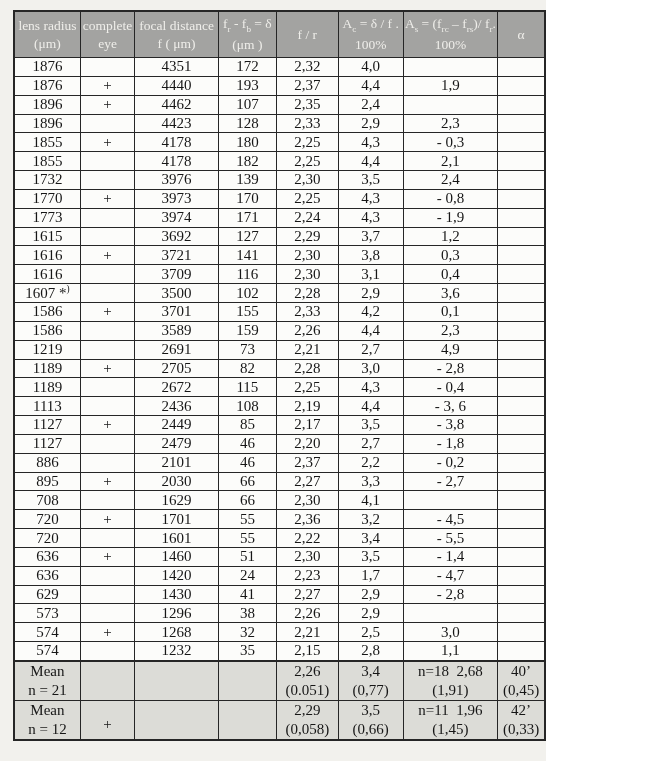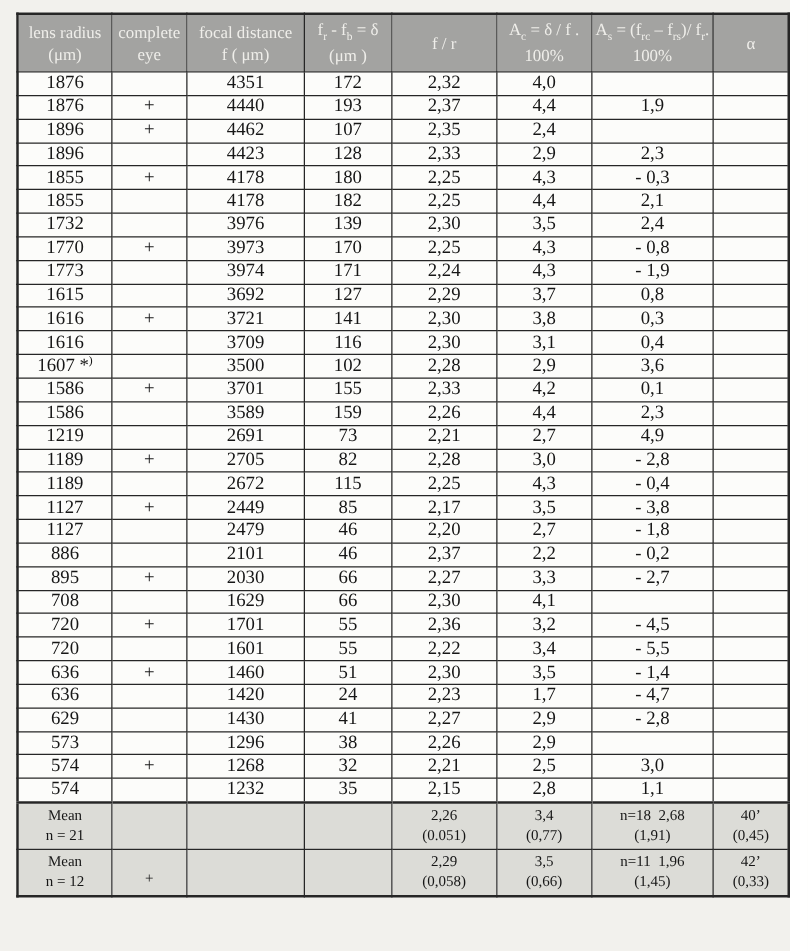--- a/index.html
+++ b/index.html
@@ -7,21 +7,21 @@
     --header-bg:#a3a3a1;
     --header-text:#efeeea;
     --summary-bg:#dcdcd7;
     --border:#262626;
     --cell-bg:#fcfcfa;
     --text:#161616;
   }
   html,body{margin:0;padding:0;}
   body{width:646px;height:761px;overflow:hidden;}
   .page{
-    position:relative;width:632px;height:761px;
+    position:relative;width:546px;height:761px;
     background:var(--page-bg);
     font-family:"Liberation Serif", serif;
     color:var(--text);
   }
   table.scan{
     position:absolute;left:13px;top:10px;
     border-collapse:collapse;table-layout:fixed;
     background:var(--cell-bg);
     border:2.5px solid var(--border);
   }
@@ -37,21 +37,21 @@
     font-weight:normal;font-size:13.5px;line-height:1.3;height:45px;
     border-bottom:1.5px solid var(--border);
   }
   thead th sub{font-size:0.68em;}
   tbody.data tr{height:18.85px;padding-left:39px;}
   tbody.data td{font-size:15px;line-height:1;}
   tbody.data td sup{font-size:0.62em;vertical-align:super;}
   tbody.sum tr{height:37.5px;}
   tbody.sum td{
     background:var(--summary-bg);
-    font-size:12px;line-height:1.28;
+    font-size:15px;line-height:1.28;
   }
   tbody.sum tr:first-child td{border-top:2px solid var(--border);}
   tbody.sum tr:nth-child(2) td:nth-child(2){vertical-align:bottom;padding-bottom:5px;}
 </style>
 </head>
 <body>
 
 <div class="page">
   <table class="scan">
     <colgroup>
@@ -167,21 +167,21 @@
           <td>- 1,9</td>
           <td></td>
         </tr>
         <tr>
           <td>1615</td>
           <td></td>
           <td>3692</td>
           <td>127</td>
           <td>2,29</td>
           <td>3,7</td>
-          <td>0,8</td>
+          <td>1,2</td>
           <td></td>
         </tr>
         <tr>
           <td>1616</td>
           <td>+</td>
           <td>3721</td>
           <td>141</td>
           <td>2,30</td>
           <td>3,8</td>
           <td>0,3</td>
@@ -251,20 +251,30 @@
           <td>1189</td>
           <td></td>
           <td>2672</td>
           <td>115</td>
           <td>2,25</td>
           <td>4,3</td>
           <td>- 0,4</td>
           <td></td>
         </tr>
         <tr>
+          <td>1113</td>
+          <td></td>
+          <td>2436</td>
+          <td>108</td>
+          <td>2,19</td>
+          <td>4,4</td>
+          <td>- 3, 6</td>
+          <td></td>
+        </tr>
+        <tr>
           <td>1127</td>
           <td>+</td>
           <td>2449</td>
           <td>85</td>
           <td>2,17</td>
           <td>3,5</td>
           <td>- 3,8</td>
           <td></td>
         </tr>
         <tr>

